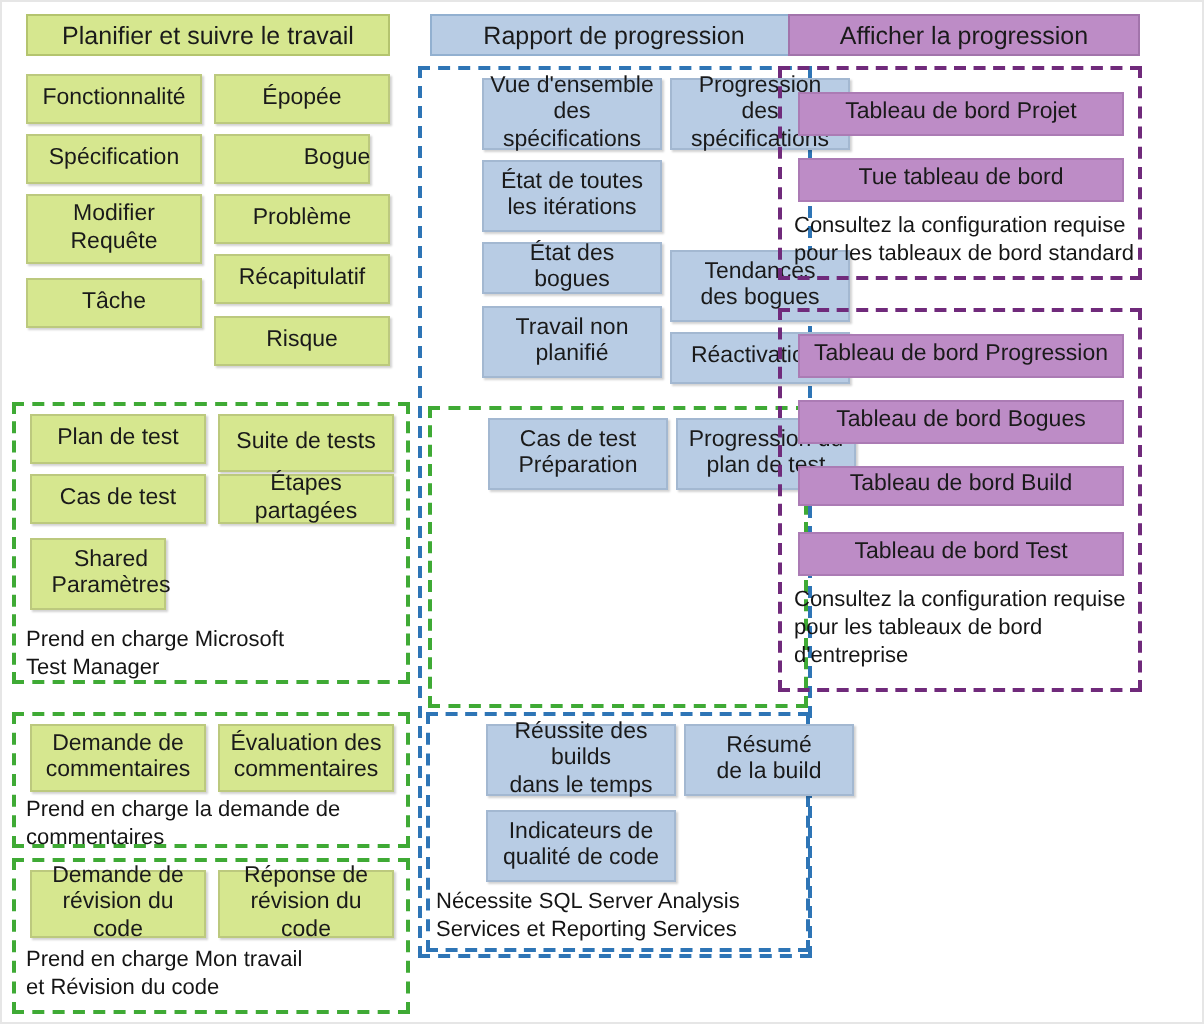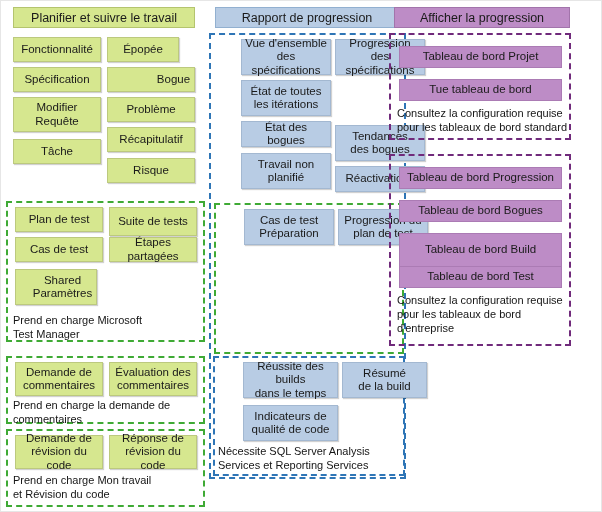--- a/index.html
+++ b/index.html
@@ -113,44 +113,44 @@
 <body>
 
 <div id="board">
 
   <div class="col col-plan">
 
     <div class="hdr hdr-plan">Planifier et suivre le travail</div>
 
     <div>
       <div class="box box-green" style="left:12px;  top:36px;  width:88px;  height:25px;">Fonctionnalité</div>
-      <div class="box box-green" style="left:106px; top:36px;  width:72px;  height:25px;">Épopée</div>
+      <div class="box box-green" style="left:106px; top:36px;  width:88px;  height:25px;">Épopée</div>
 
       <div class="box box-green" style="left:12px;  top:66px;  width:88px;  height:25px;">Spécification</div>
-      <div class="box box-green" style="left:106px; top:66px;  width:88px;  height:25px;padding-left:48px;">Bogue</div>
+      <div class="box box-green" style="left:106px; top:66px;  width:78px;  height:25px;padding-left:48px;">Bogue</div>
 
       <div class="box box-green" style="left:12px;  top:96px;  width:88px;  height:35px;">Modifier
 Requête</div>
       <div class="box box-green" style="left:106px; top:96px;  width:88px;  height:25px;">Problème</div>
 
       <div class="box box-green" style="left:106px; top:126px; width:88px;  height:25px;">Récapitulatif</div>
 
       <div class="box box-green" style="left:12px;  top:138px; width:88px;  height:25px;">Tâche</div>
       <div class="box box-green" style="left:106px; top:157px; width:88px;  height:25px;">Risque</div>
     </div>
 
     <div class="grp grp-green" style="left:5px; top:200px; width:199px; height:141px;"></div>
 
     <div class="box box-green" style="left:14px;  top:206px; width:88px; height:25px;">Plan de test</div>
     <div class="box box-green" style="left:108px; top:206px; width:88px; height:29px;">Suite de tests</div>
 
     <div class="box box-green" style="left:14px;  top:236px; width:88px; height:25px;">Cas de test</div>
     <div class="box box-green" style="left:108px; top:236px; width:88px; height:25px;">Étapes partagées</div>
 
-    <div class="box box-green" style="left:14px;  top:268px; width:82px; height:36px;padding-left:16px;">Shared
+    <div class="box box-green" style="left:14px;  top:268px; width:68px; height:36px;padding-left:16px;">Shared
 Paramètres</div>
 
     <div class="note" style="left:12px; top:312px; width:190px;">Prend en charge Microsoft
 Test Manager</div>
 
     <div class="grp grp-green" style="left:5px; top:355px; width:199px; height:68px;"></div>
 
     <div class="box box-green" style="left:14px;  top:361px; width:88px; height:34px;">Demande de
 commentaires</div>
     <div class="box box-green" style="left:108px; top:361px; width:88px; height:34px;">Évaluation des
@@ -222,21 +222,21 @@
     <div class="box box-purple" style="left:14px; top:45px; width:163px; height:22px;">Tableau de bord Projet</div>
     <div class="box box-purple" style="left:14px; top:78px; width:163px; height:22px;">Tue tableau de bord</div>
 
     <div class="note" style="left:12px; top:105px; width:176px;">Consultez la configuration requise
 pour les tableaux de bord standard</div>
 
     <div class="grp grp-purple" style="left:4px; top:153px; width:182px; height:192px;"></div>
 
     <div class="box box-purple" style="left:14px; top:166px; width:163px; height:22px;">Tableau de bord Progression</div>
     <div class="box box-purple" style="left:14px; top:199px; width:163px; height:22px;">Tableau de bord Bogues</div>
-    <div class="box box-purple" style="left:14px; top:232px; width:163px; height:34px;">Tableau de bord Build</div>
+    <div class="box box-purple" style="left:14px; top:232px; width:163px; height:20px;">Tableau de bord Build</div>
     <div class="box box-purple" style="left:14px; top:265px; width:163px; height:22px;">Tableau de bord Test</div>
 
     <div class="note" style="left:12px; top:292px; width:178px;">Consultez la configuration requise
 pour les tableaux de bord
 d'entreprise</div>
   </div>
 
 </div>
 
 </body></html>

